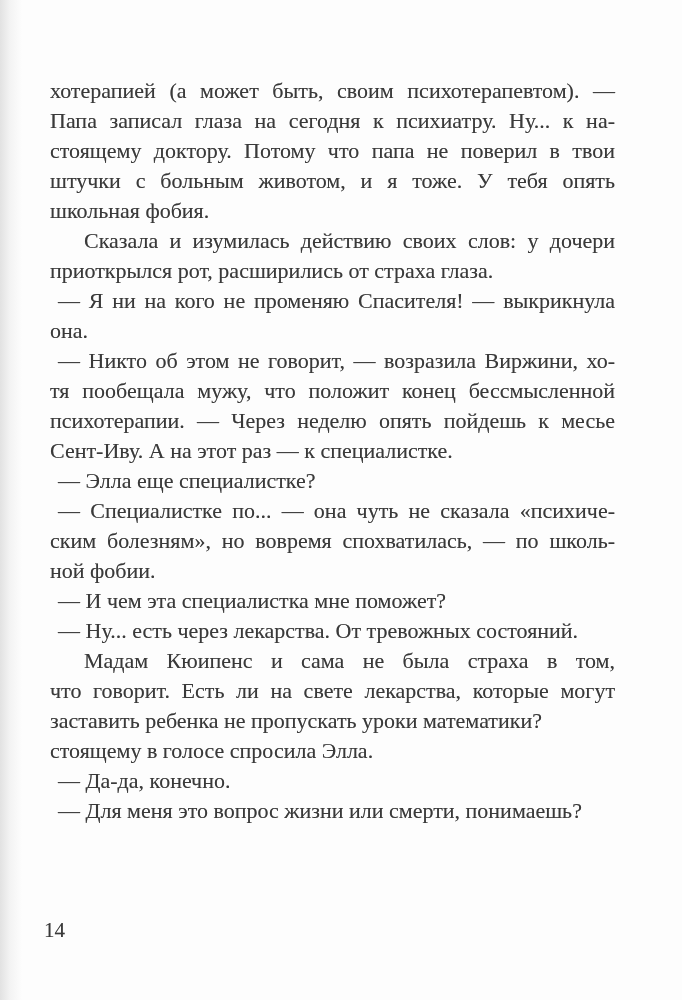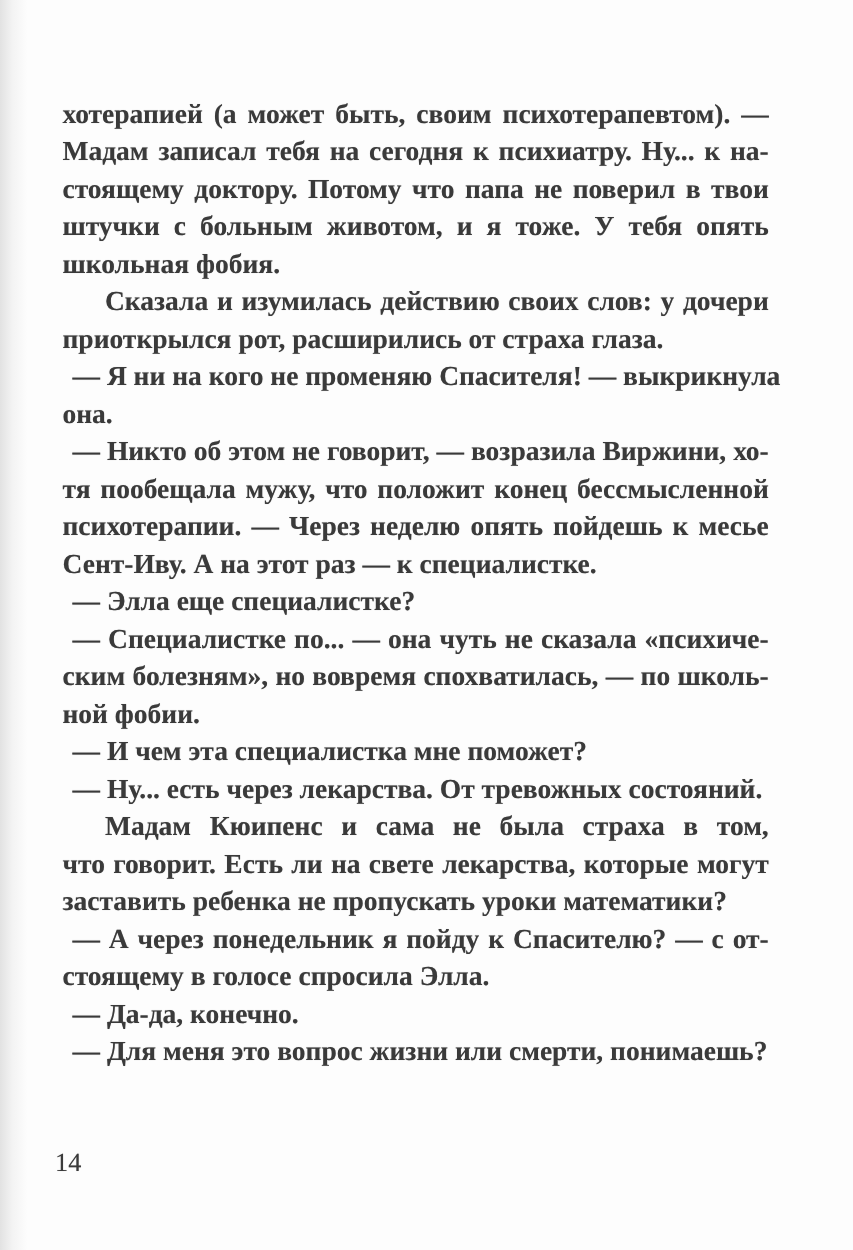--- a/index.html
+++ b/index.html
@@ -27,21 +27,20 @@
     pointer-events: none;
   }
   .text-block {
     position: absolute;
     left: 50px; top: 76px;
     width: 565px;
     font-size: 22px;
     line-height: 30px;
     color: var(--text-color);
     text-shadow: 0 0 0.6px rgba(58,58,58,0.45);
-    font-weight: bold;
   }
   .line {
     height: 30px;
     white-space: nowrap;
     text-align: justify;
     text-align-last: justify;
   }
   .line.last {
     text-align-last: left;
   }
@@ -58,21 +57,21 @@
   }
 </style>
 </head>
 <body>
 
 <div class="page">
   <div class="edge-shadow"></div>
   <div class="text-block">
       <div class="paragraph continuation">
         <div class="line first">хотерапией (а может быть, своим психотерапевтом). —</div>
-        <div class="line">Мадам записал тебя на сегодня к психиатру. Ну... к на-</div>
+        <div class="line">Папа записал глаза на сегодня к психиатру. Ну... к на-</div>
         <div class="line">стоящему доктору. Потому что папа не поверил в твои</div>
         <div class="line">штучки с больным животом, и я тоже. У тебя опять</div>
         <div class="line last">школьная фобия.</div>
       </div>
       <div class="paragraph narrative">
         <div class="line first">Сказала и изумилась действию своих слов: у дочери</div>
         <div class="line last">приоткрылся рот, расширились от страха глаза.</div>
       </div>
       <div class="paragraph dialogue">
         <div class="line first">— Я ни на кого не променяю Спасителя! — выкрикнула</div>
@@ -97,21 +96,20 @@
       </div>
       <div class="paragraph dialogue">
         <div class="line first last">— Ну... есть через лекарства. От тревожных состояний.</div>
       </div>
       <div class="paragraph narrative">
         <div class="line first">Мадам Кюипенс и сама не была страха в том,</div>
         <div class="line">что говорит. Есть ли на свете лекарства, которые могут</div>
         <div class="line last">заставить ребенка не пропускать уроки математики?</div>
       </div>
       <div class="paragraph dialogue">
-        <div class="line first">— А через понедельник я пойду к Спасителю? — с от-</div>
         <div class="line last">стоящему в голосе спросила Элла.</div>
       </div>
       <div class="paragraph dialogue">
         <div class="line first last">— Да-да, конечно.</div>
       </div>
       <div class="paragraph dialogue">
         <div class="line first last">— Для меня это вопрос жизни или смерти, понимаешь?</div>
       </div>
     </div>
   <div class="page-number">14</div>

